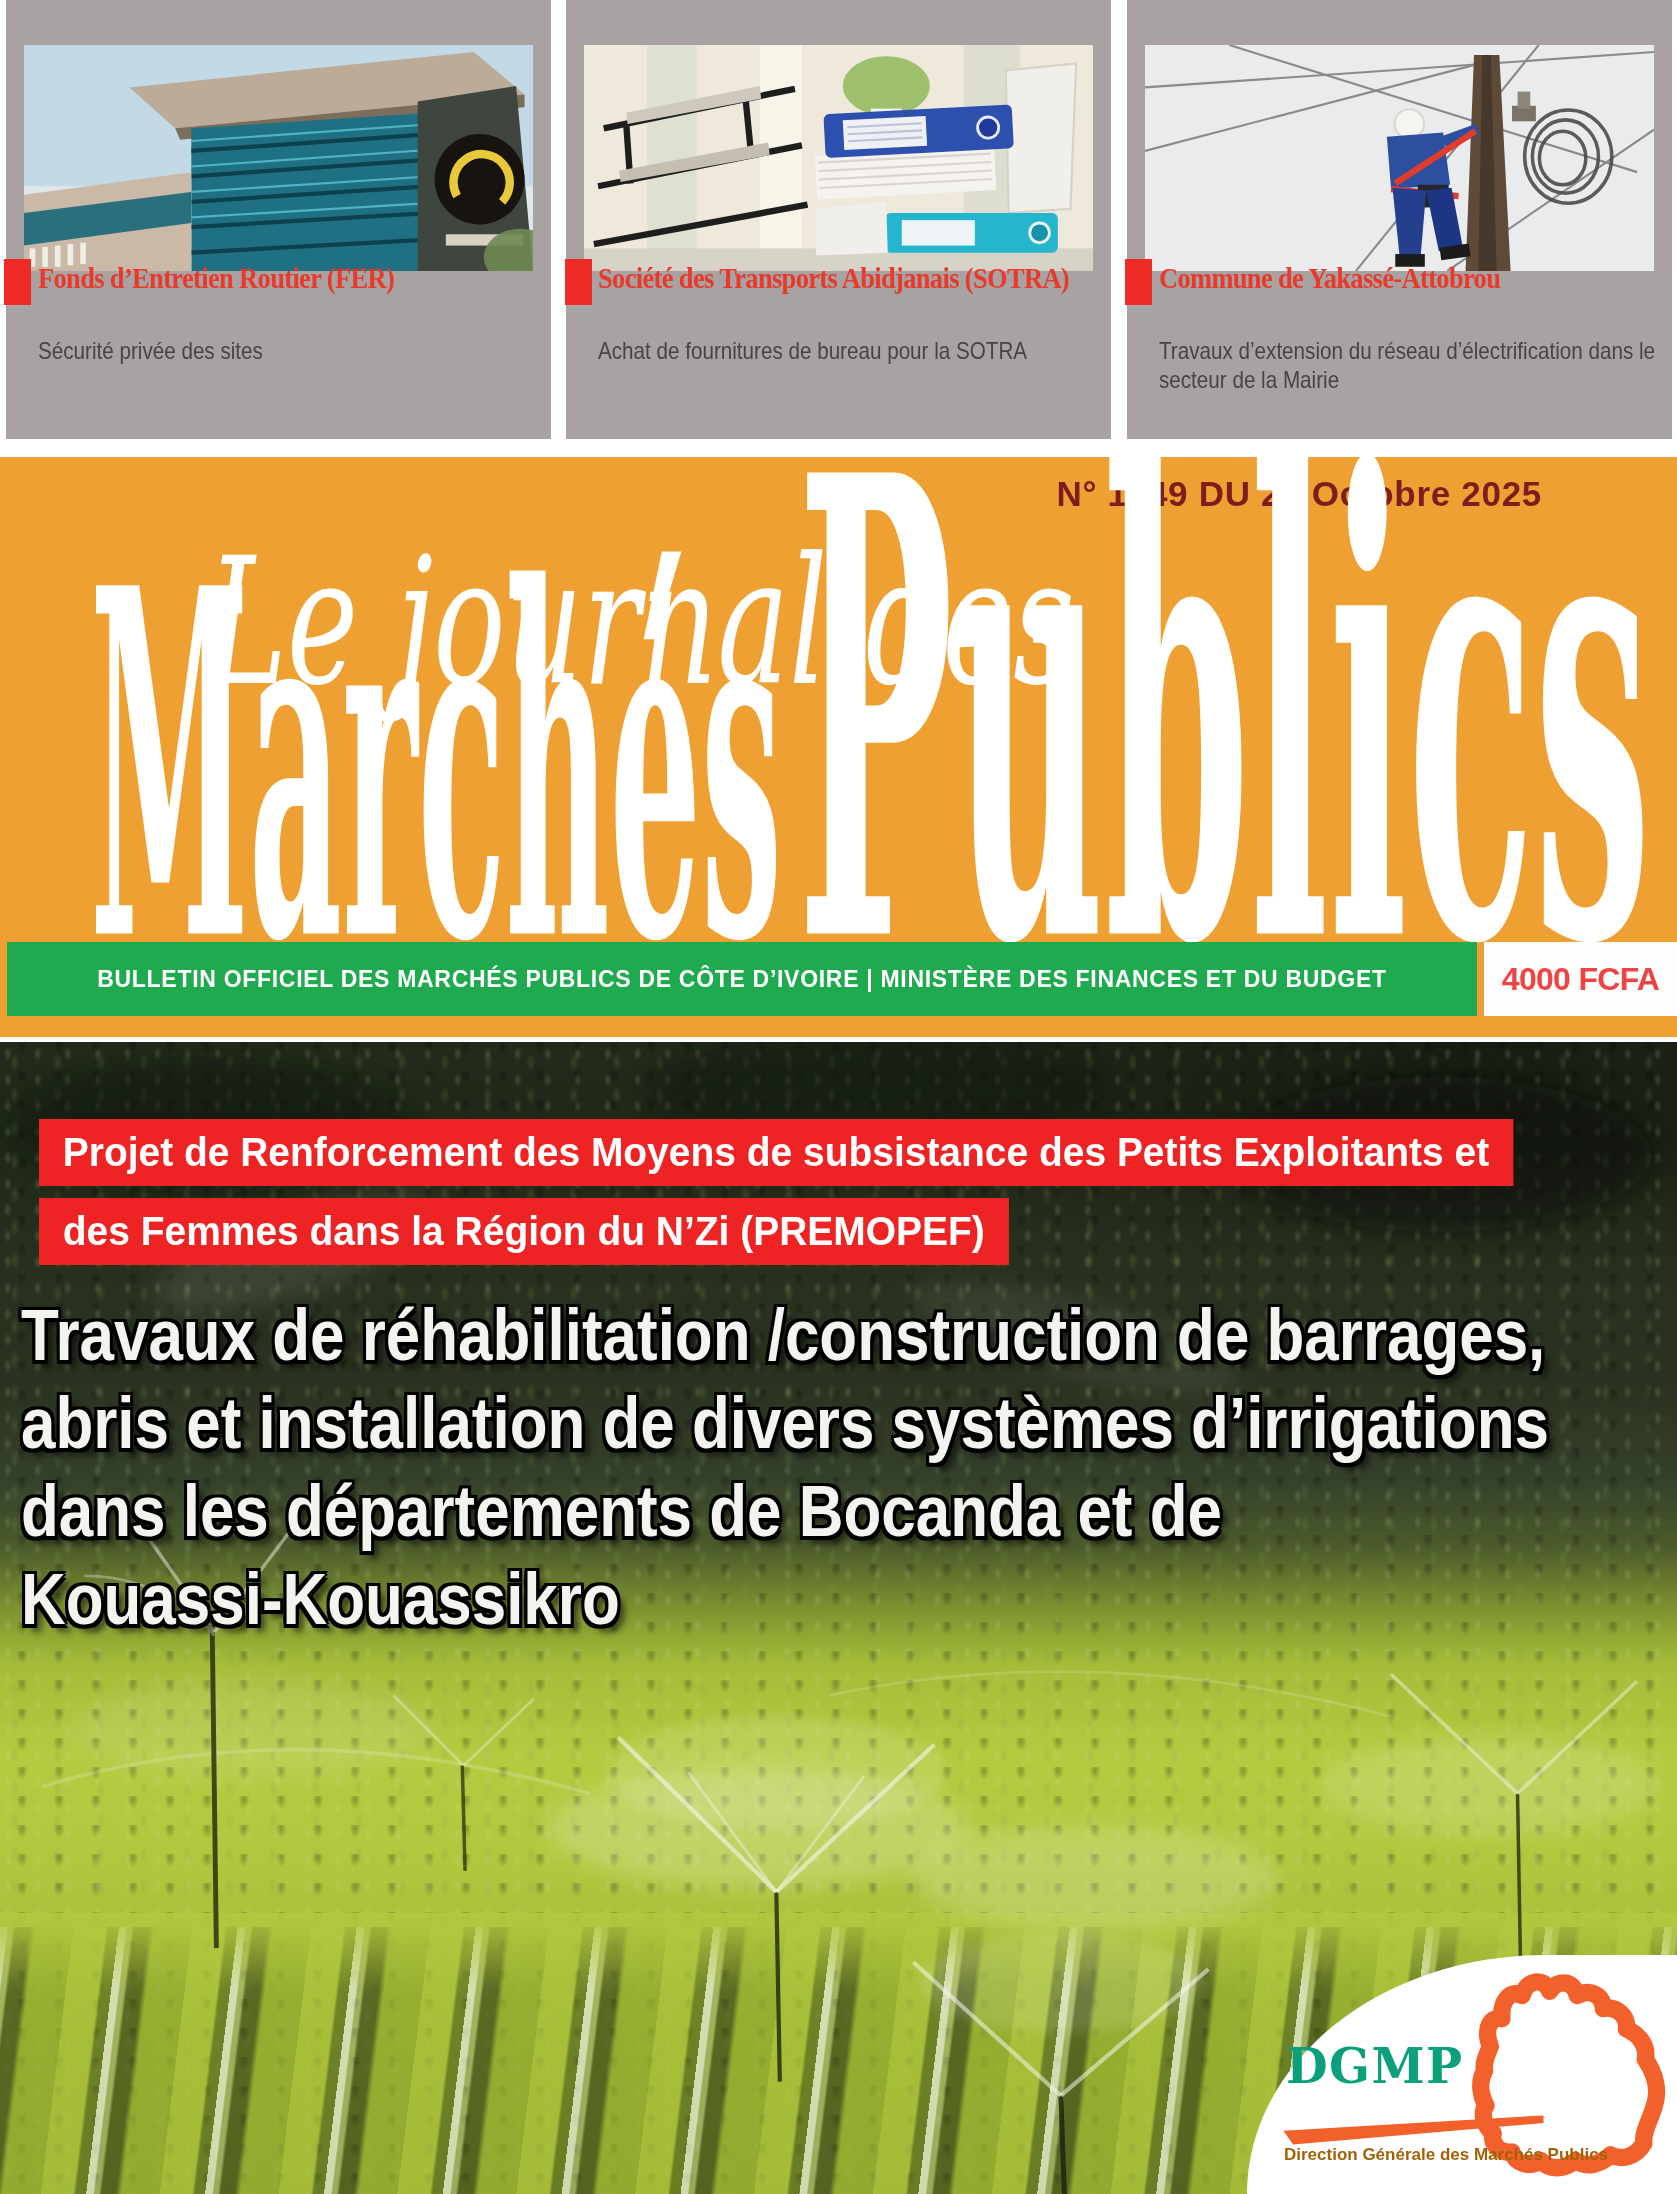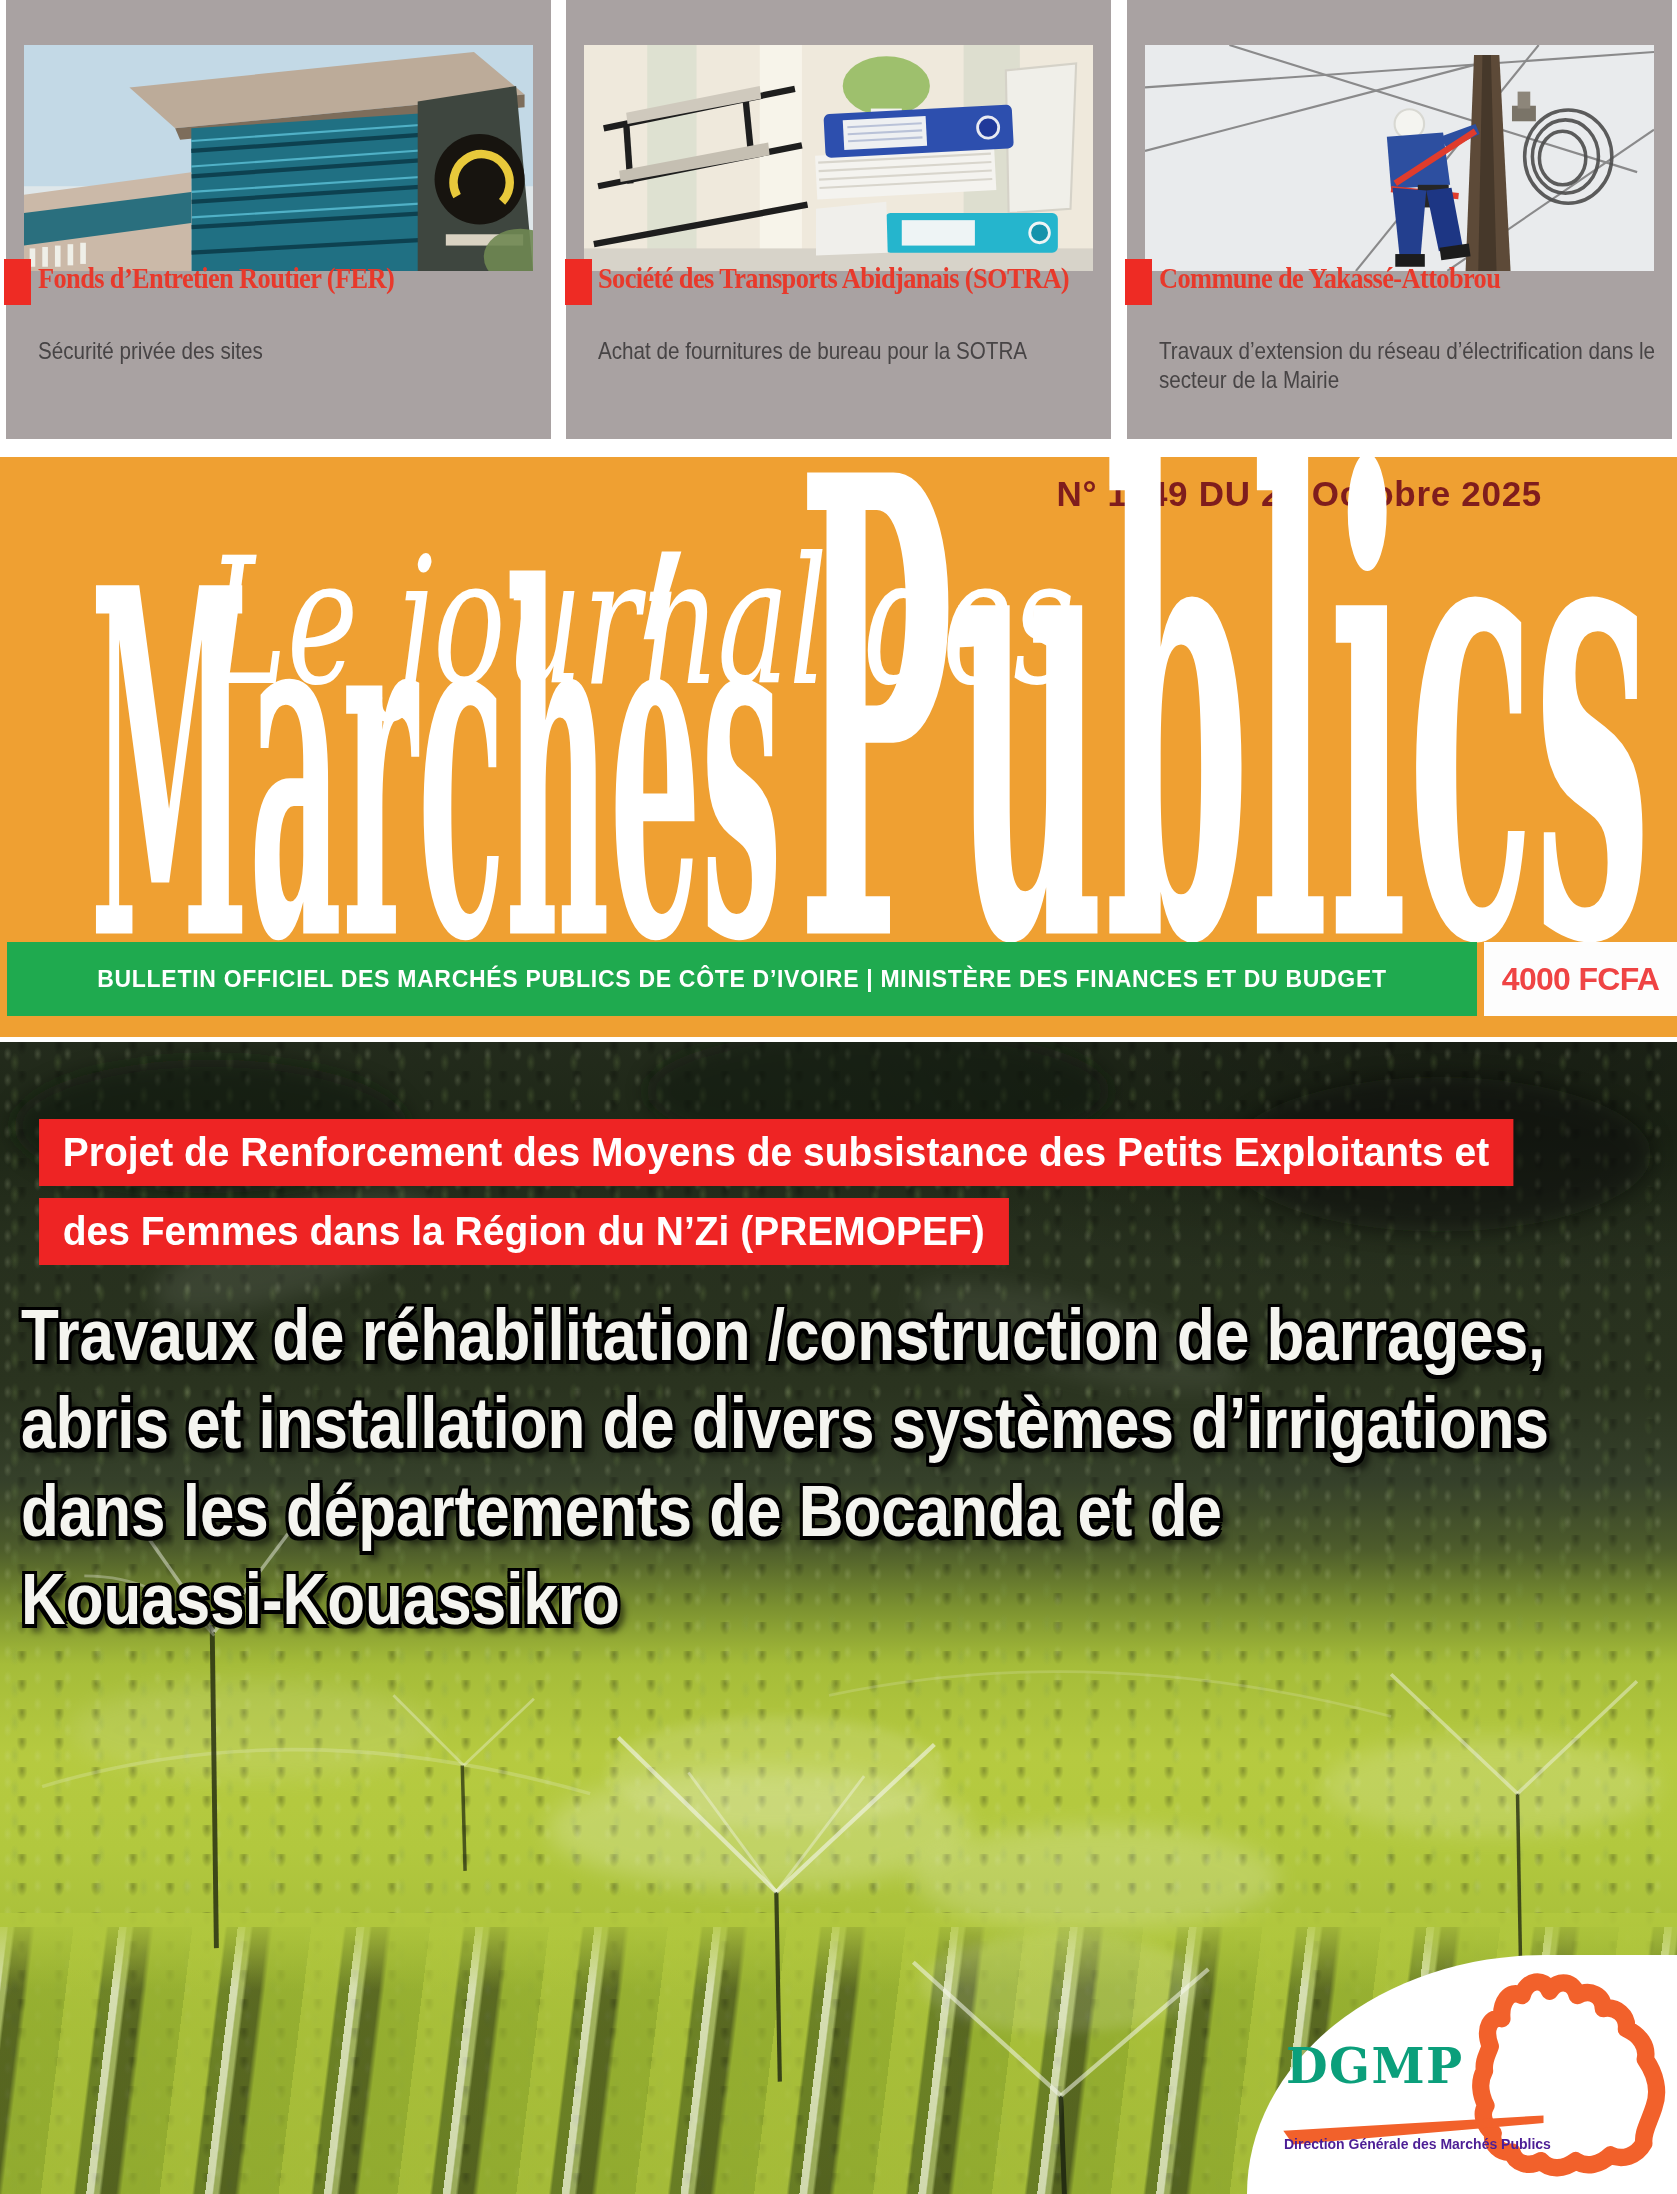--- a/index.html
+++ b/index.html
@@ -63,21 +63,21 @@
       text-shadow:-3.5px -3.5px 0 #000,3.5px -3.5px 0 #000,-3.5px 3.5px 0 #000,3.5px 3.5px 0 #000,
                   -3.5px 0 0 #000,3.5px 0 0 #000,0 -3.5px 0 #000,0 3.5px 0 #000,8.4px 8.4px 7px rgba(0,0,0,.55);}
 
   
   .logo{position:absolute;right:0;bottom:0;width:430px;height:239px;z-index:6;}
   .logo-bg{position:absolute;inset:0;background:#ffffff;border-top-left-radius:302px 242px;}
   .logo-map{position:absolute;top:4.2px;right:9.8px;width:239px;height:218px;}
   .logo-acronym{position:absolute;left:39px;top:76px;font-family:"DejaVu Serif",serif;font-weight:bold;
       font-size:48px;line-height:70px;color:#0b9f7b;letter-spacing:1.4px;}
   .logo-swoosh{position:absolute;left:35px;top:159px;width:267px;height:32px;}
-  .logo-name{position:absolute;left:37px;top:181px;font-size:14px;font-weight:bold;color:#4c1d95;white-space:nowrap;}
+  .logo-name{position:absolute;left:37px;top:190px;font-size:17px;font-weight:bold;color:#a16207;white-space:nowrap;}
 </style>
 </head>
 <body>
 
 <div class="page">
 
   <div class="cards">
 
     <article class="card">
       <div class="card-photo">

